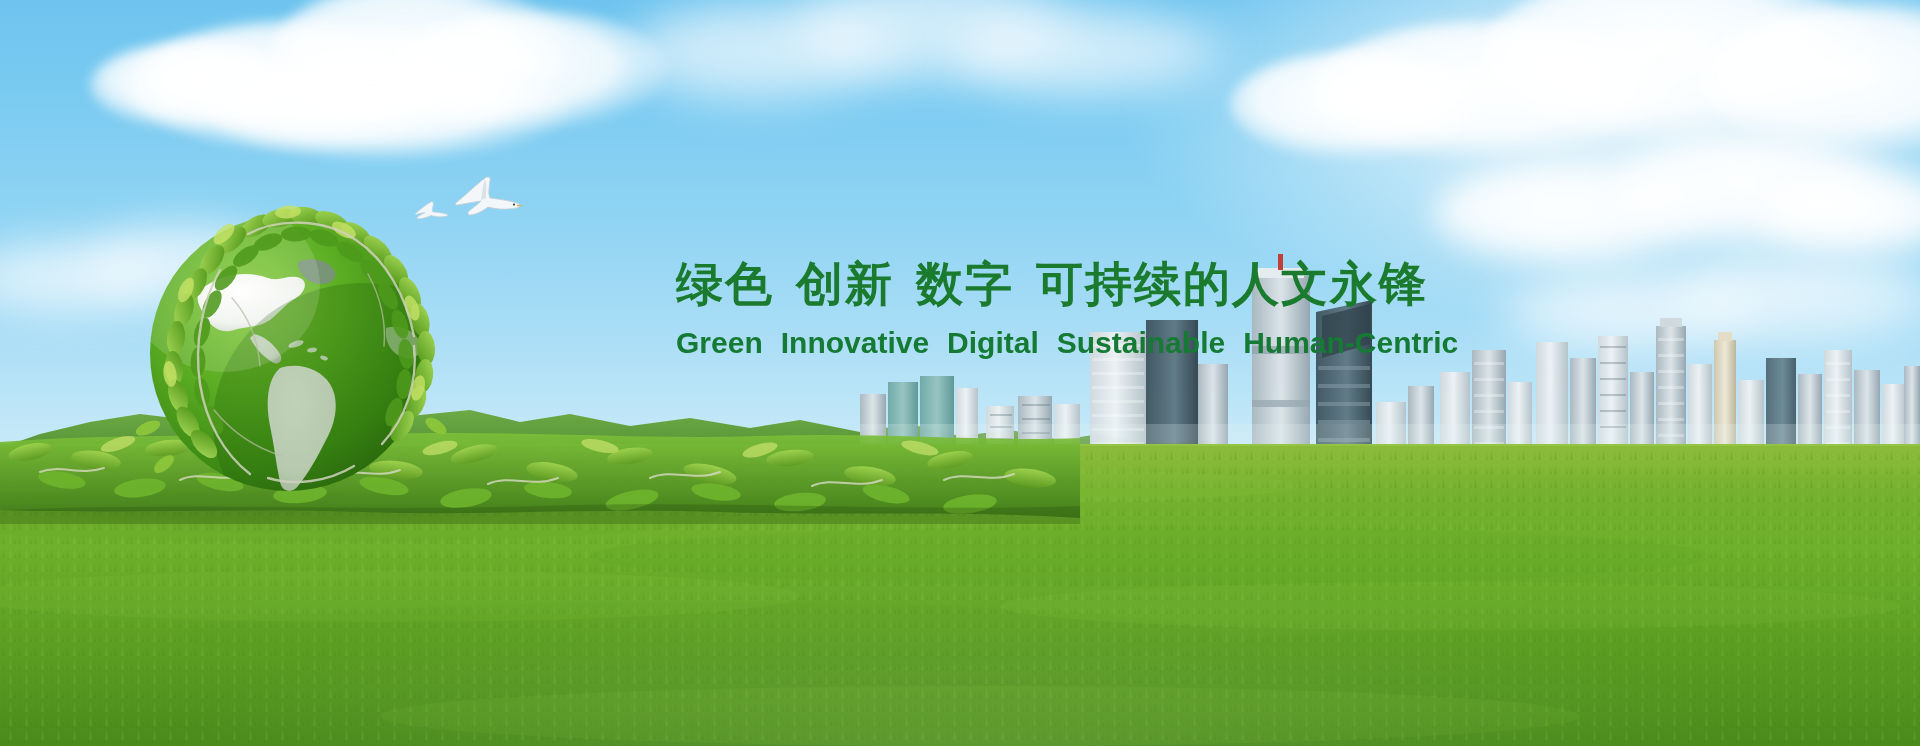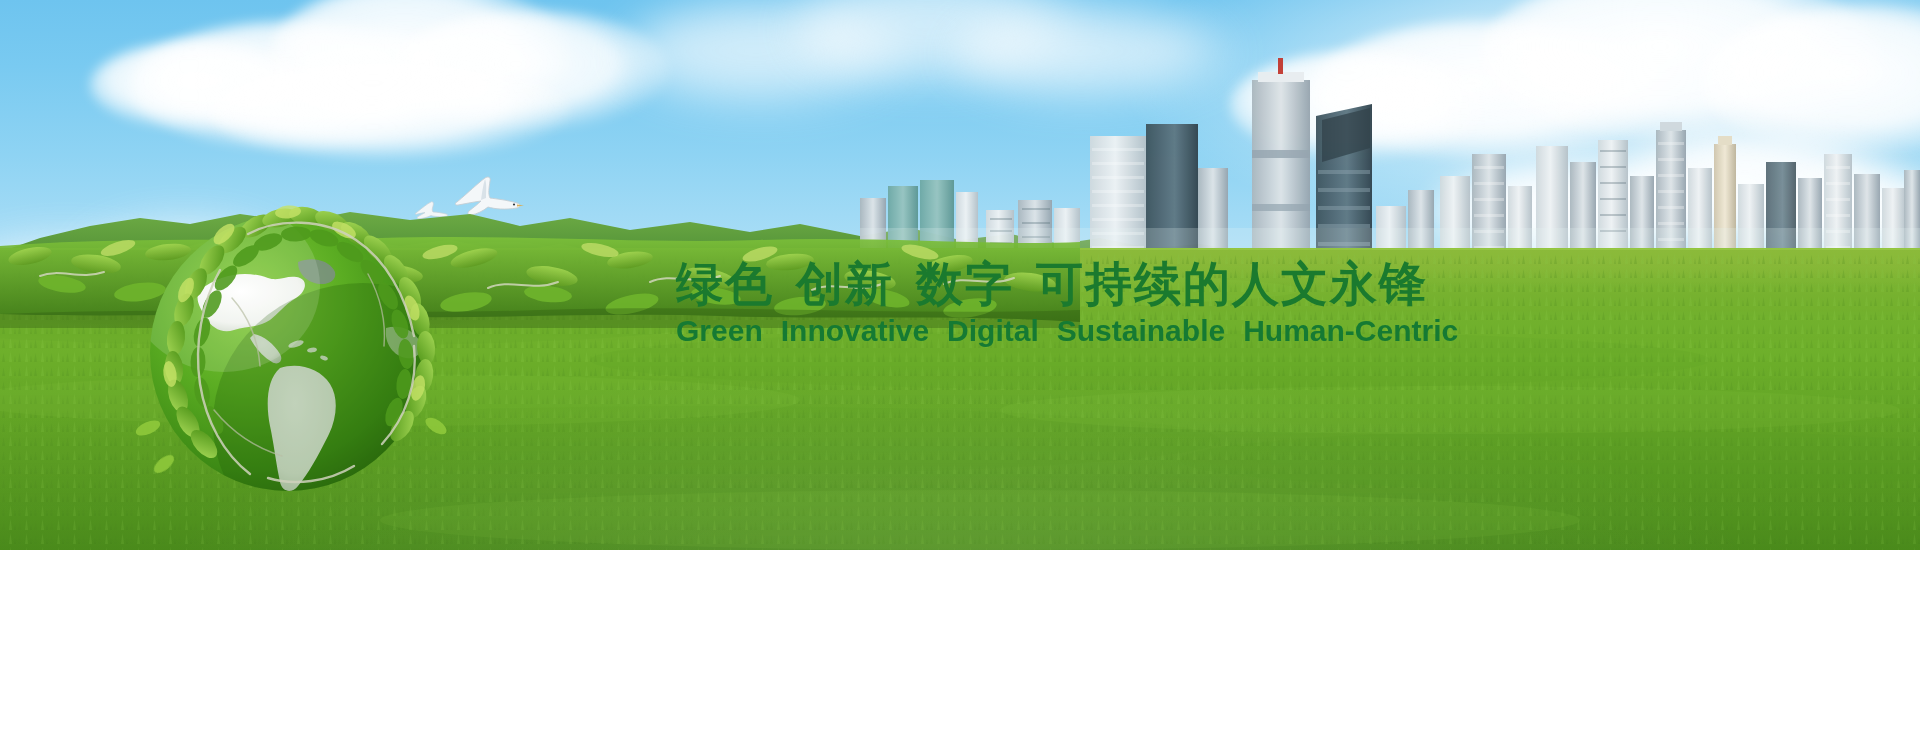--- a/index.html
+++ b/index.html
@@ -3,21 +3,21 @@
 <meta charset="utf-8">
 <title>Banner</title>
 <style>
   * { margin:0; padding:0; box-sizing:border-box; }
   html,body { background:#ffffff; }
   body { font-family:"Liberation Sans","DejaVu Sans",sans-serif; }
 
   .banner {
     position:relative;
     width:1920px;
-    height:550px;
+    height:746px;
     overflow:hidden;
     background:#000000;
   }
 
   
   .sky {
     position:absolute; inset:0;
     background:
       linear-gradient(to bottom,
         #6ec4ef 0%,
@@ -141,21 +141,21 @@
     line-height:1.12;
     white-space:nowrap;
   }
   .headline-cn .gap { display:inline-block; width:22px; }
   .headline-en {
     font-family:"Liberation Sans","DejaVu Sans",sans-serif;
     font-size:30px;
     font-weight:bold;
     color:#157a33;
     line-height:1.2;
-    margin-top:2px;
+    margin-top:14px;
     white-space:nowrap;
   }
   .headline-en .gap { display:inline-block; width:18px; }
 </style>
 </head>
 <body>
 
 <div class="banner">
 
   <div class="sky"></div>

